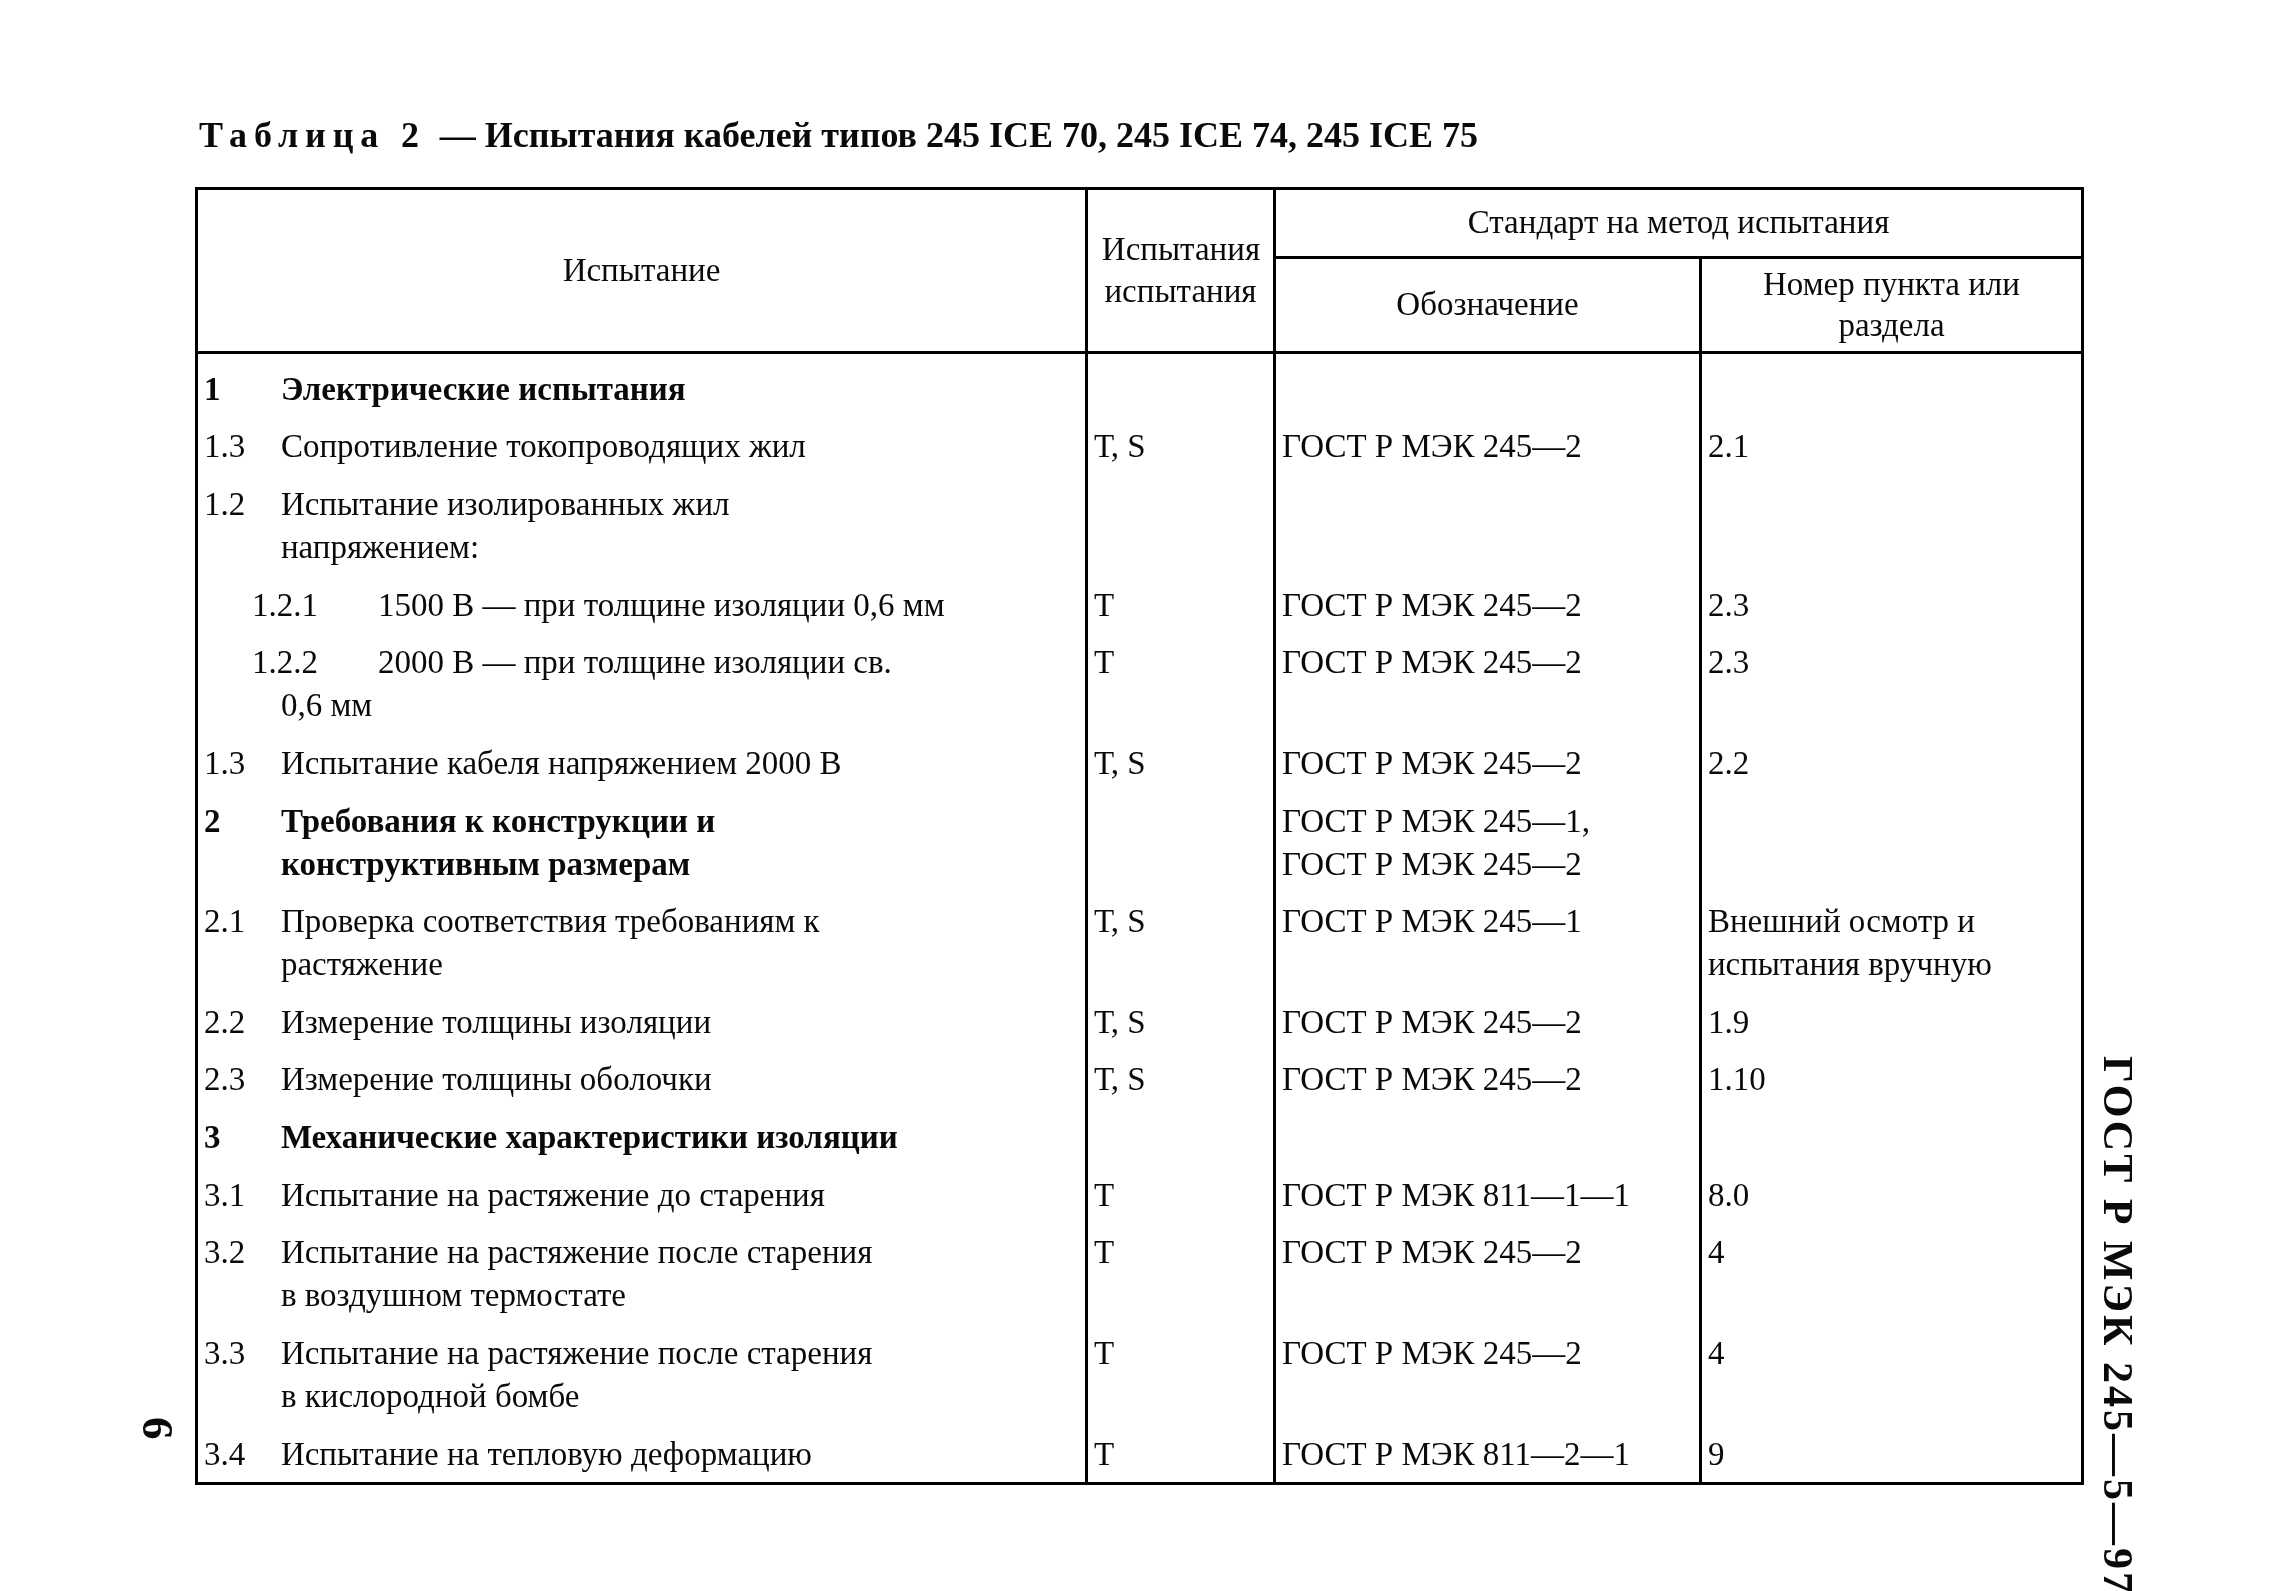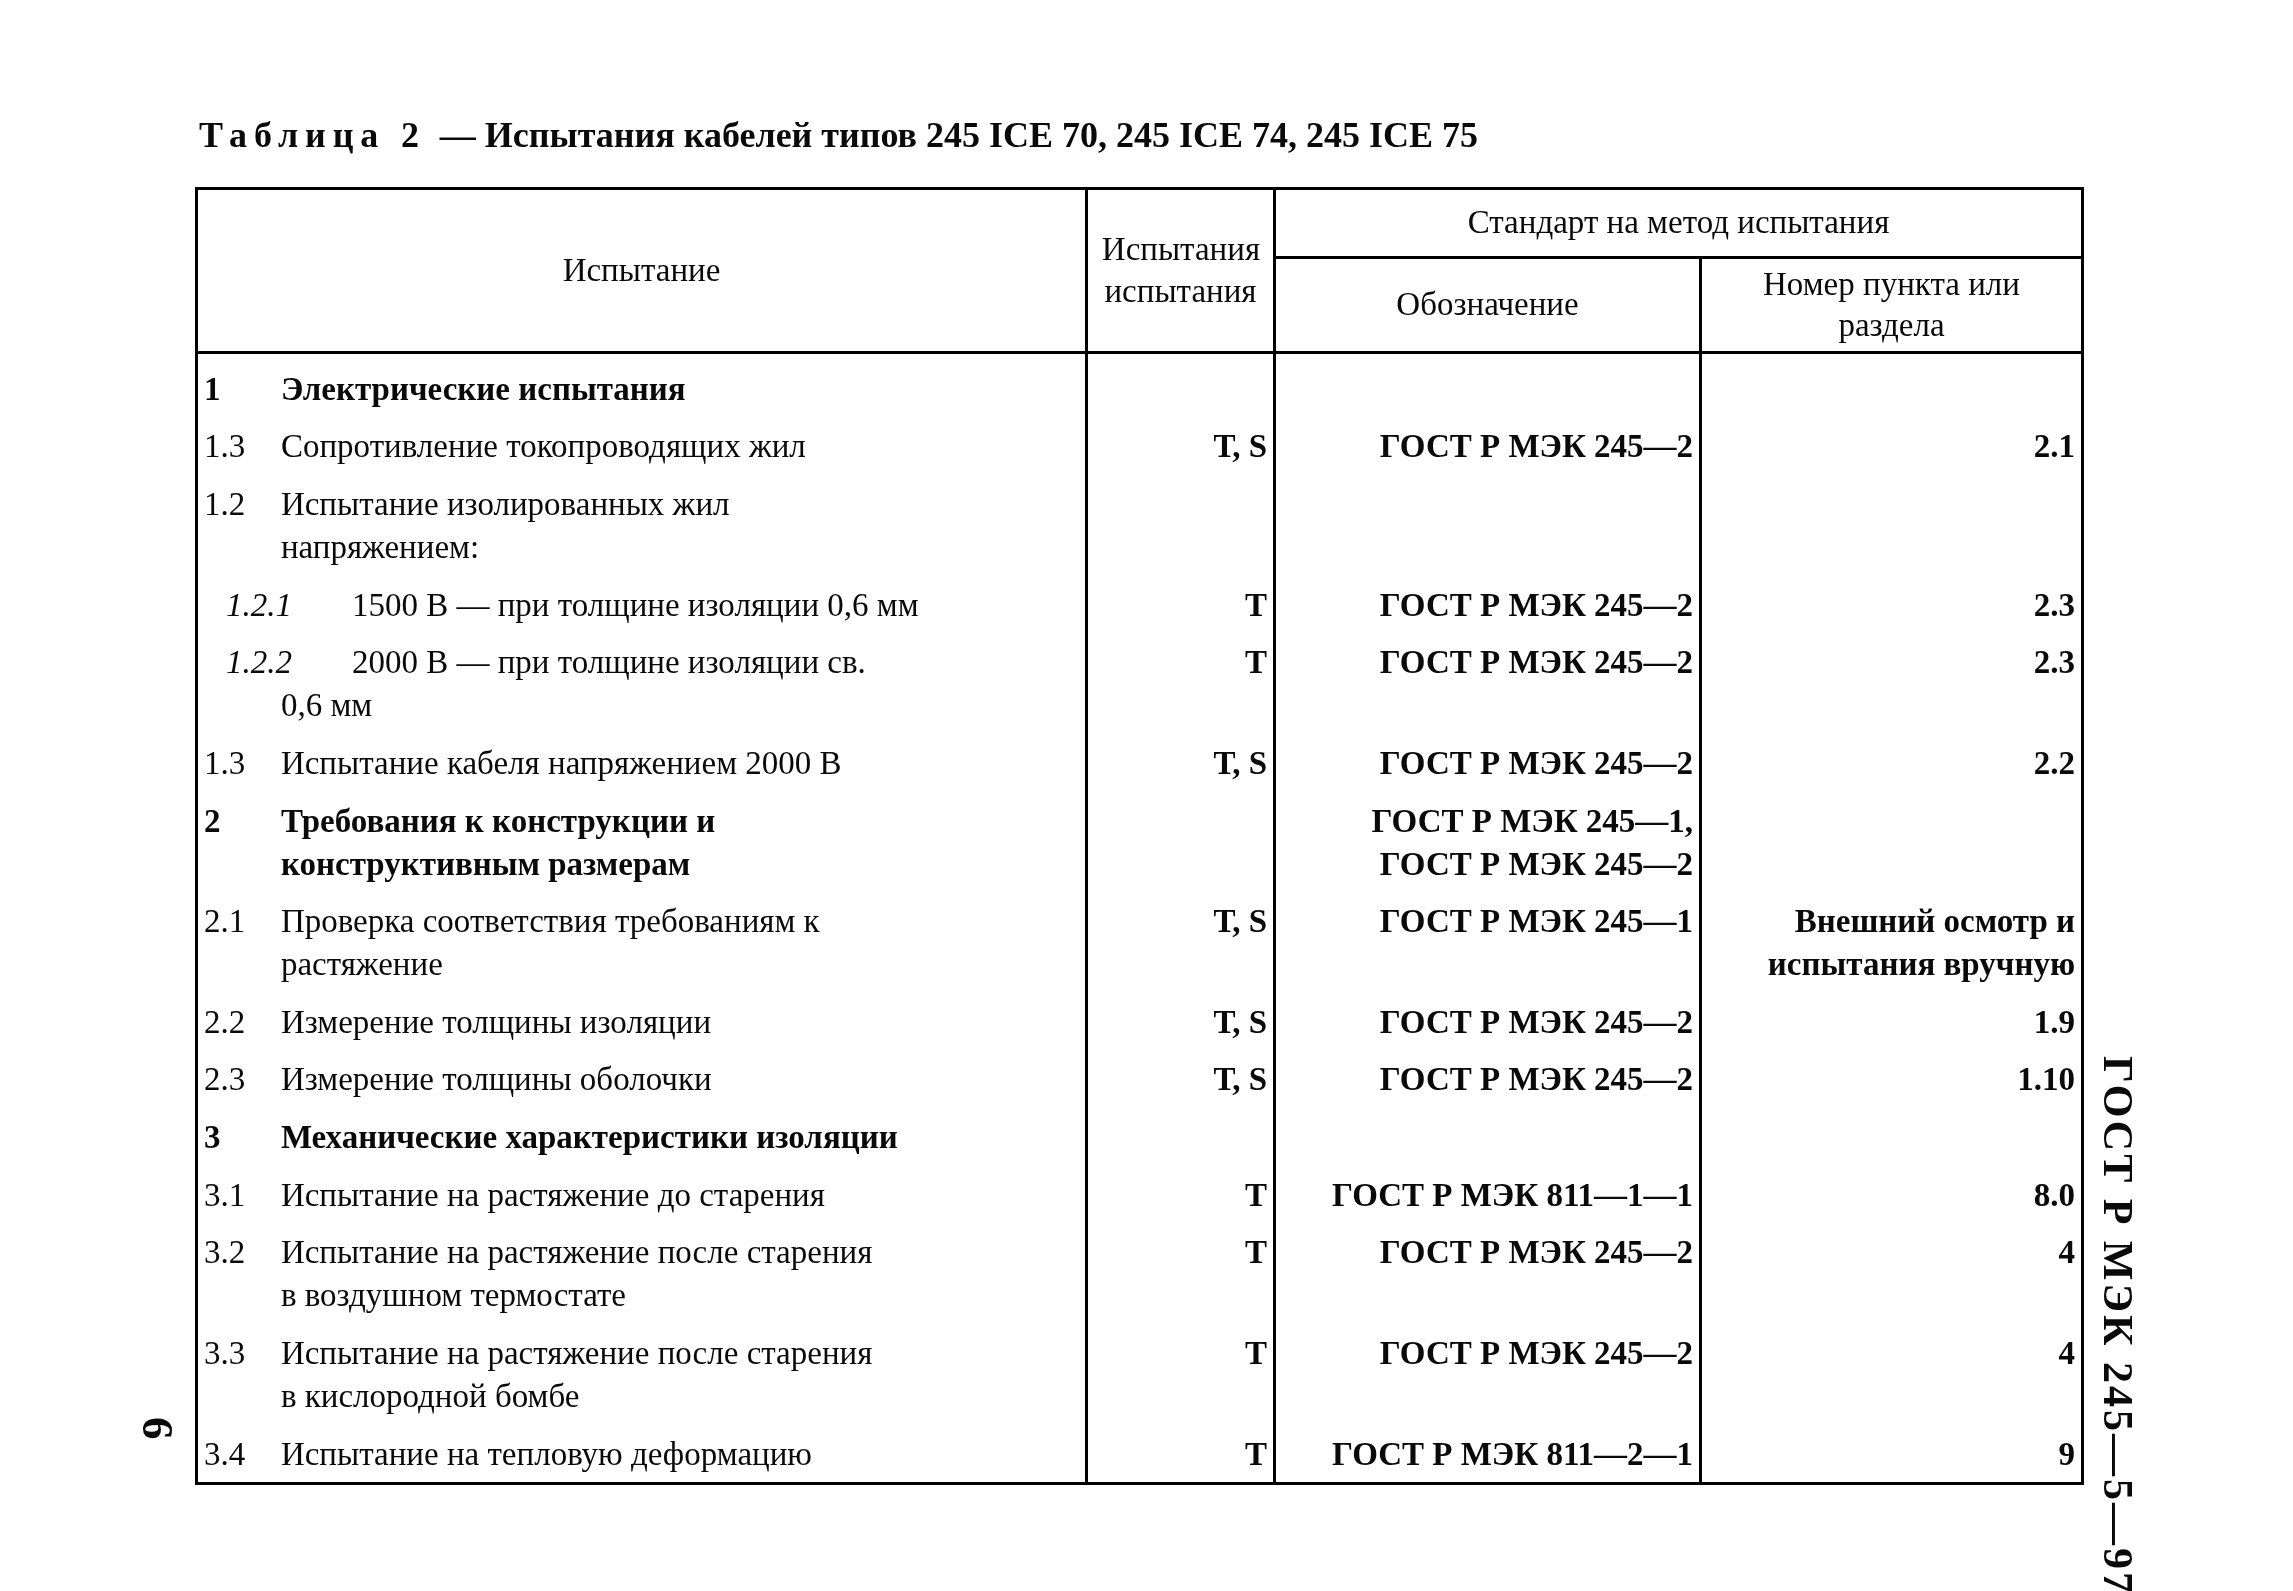--- a/index.html
+++ b/index.html
@@ -63,28 +63,28 @@
     border-top: none;
     border-bottom: none;
     font-size: 33px;
     line-height: 1.3;
     vertical-align: top;
     padding: 7.9px 5.9px 6.9px 5.9px;
   }
   tbody tr:first-child td { padding-top: 13.8px; }
 
   td.c-test { text-align: left; }
-  td.c-cat, td.c-des, td.c-sec { text-align: right; font-weight: bold; }
+  td.c-cat, td.c-des, td.c-sec { text-align: left; }
 
   .row-line { display: flex; align-items: baseline; }
   .num  { flex: 0 0 77px; }
   .txt  { flex: 1 1 auto; }
   .cont { margin-left: 77px; }
 
-  tr.indent .num { margin-left: 22px; flex-basis: 126px; font-style: italic; }
+  tr.indent .num { margin-left: 48px; flex-basis: 126px; }
   tr.bold .num, tr.bold .txt, tr.bold .cont { font-weight: bold; }
 
   
   .side-code {
     position: absolute;
     left: 2094px;
     top: 1056px;
     writing-mode: vertical-rl;
     font-size: 42px;
     font-weight: bold;

